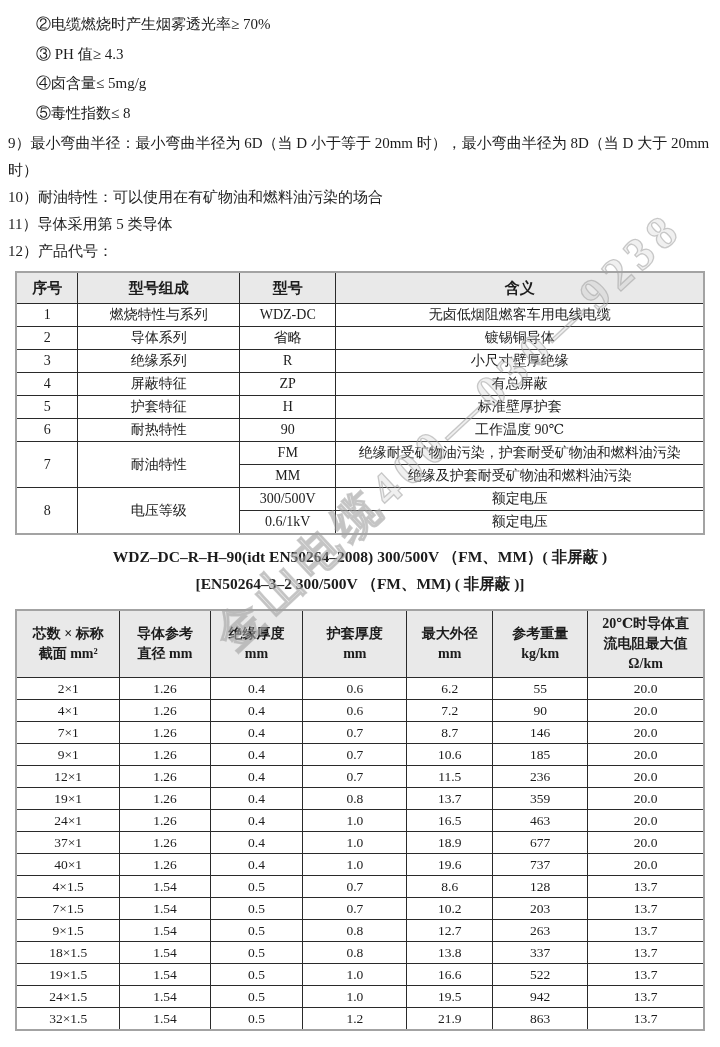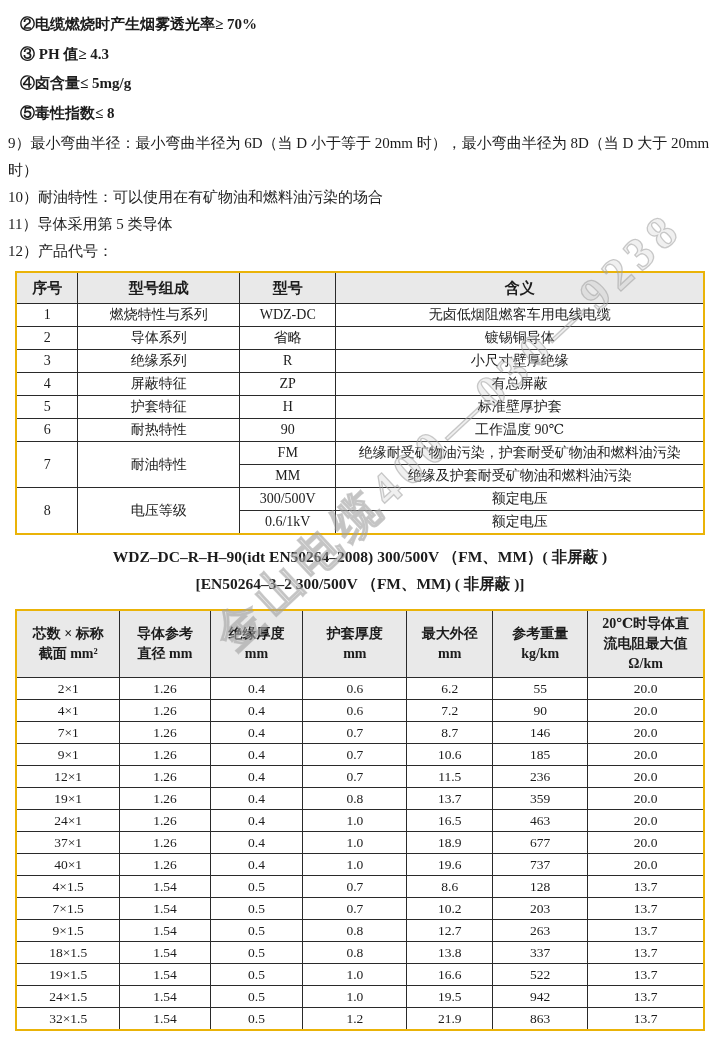--- a/index.html
+++ b/index.html
@@ -7,30 +7,30 @@
     width:720px;height:1047px;
     background:#ffffff;
     color:#1c1c1c;
     font-family:"Liberation Serif","DejaVu Serif",serif;
     position:relative;
     overflow:hidden;
   }
   .page{position:relative;width:720px;height:1047px;}
 
   
-  .notes{padding:10px 8px 0 20px;font-weight:bold;}
+  .notes{padding:10px 8px 0 36px;}
   .note{font-size:15px;line-height:29.5px;white-space:nowrap;}
 
   
   .numbered-list{padding:2px 10px 0 8px;}
   .numbered{font-size:15px;line-height:27px;}
 
   
   table{border-collapse:collapse;table-layout:fixed;}
-  .doc-table{width:690px;margin:4px auto 0 auto;border:2px solid #eab308;}
+  .doc-table{width:690px;margin:4px auto 0 auto;border:2px solid #a3a3a3;}
   .doc-table td,.doc-table th{
     border:1px solid #2a2a2a;
     text-align:center;vertical-align:middle;
     padding:1px 2px;
     overflow:hidden;
   }
   .doc-table th{background:#e9e9e9;font-weight:bold;}
 
   
   #code-table{margin-top:6px;}

